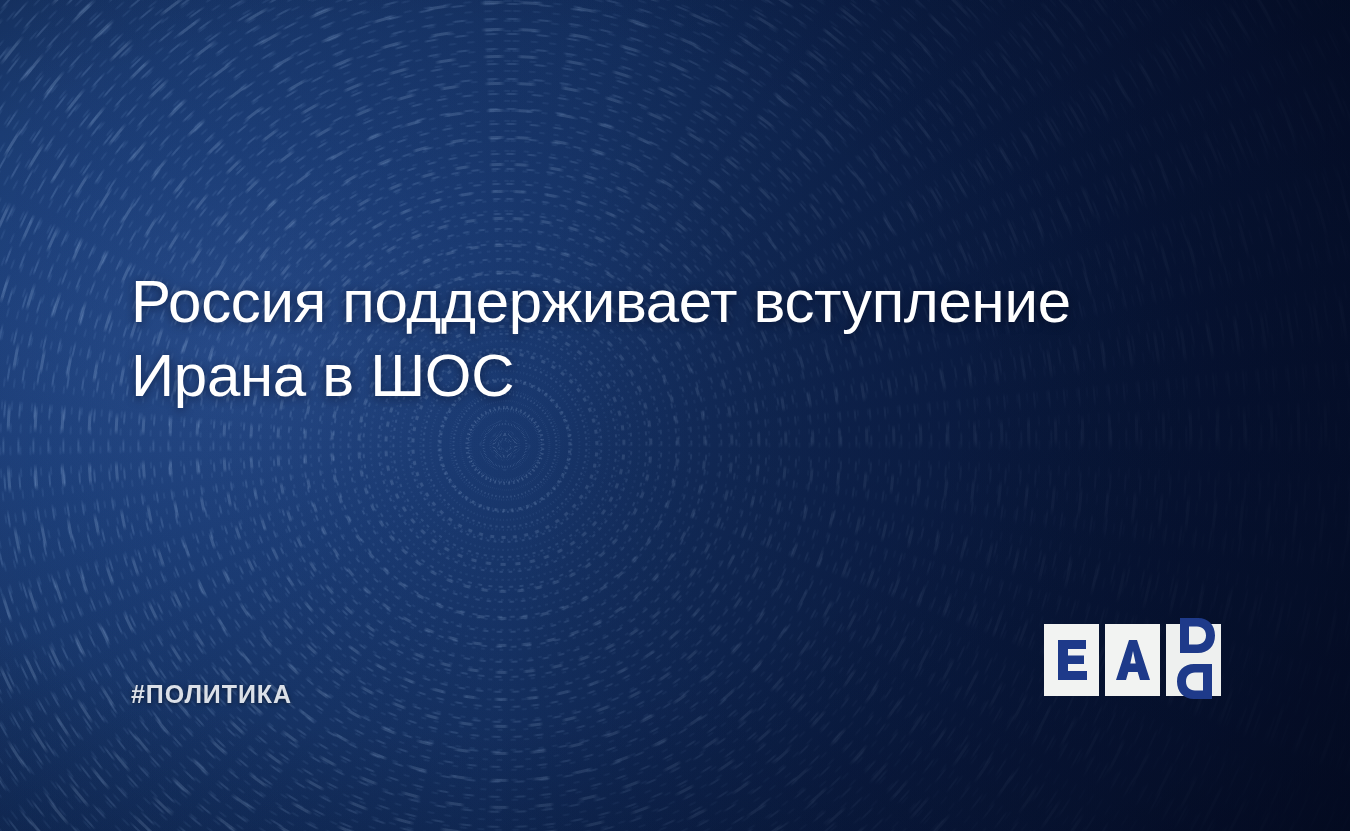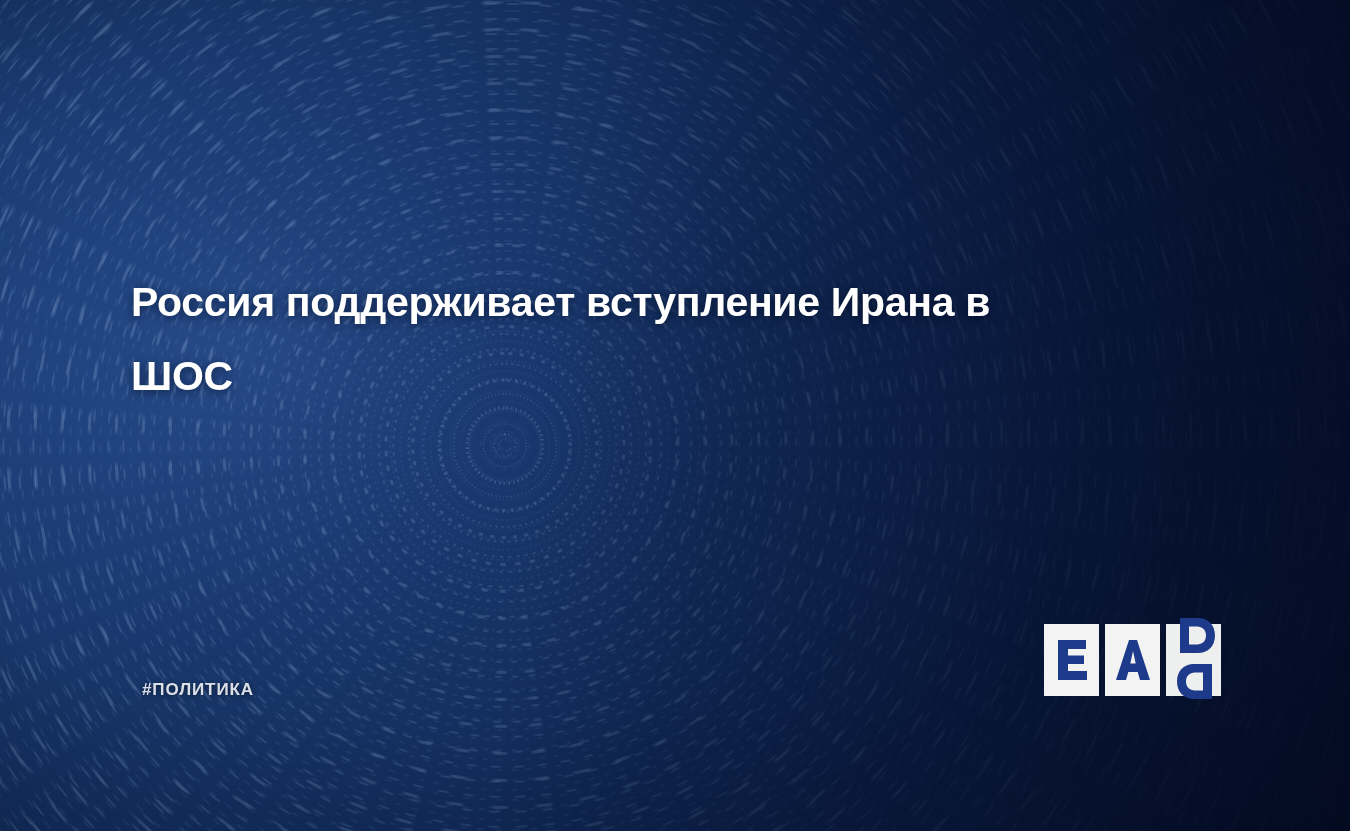--- a/index.html
+++ b/index.html
@@ -165,33 +165,33 @@
     text-shadow: 0 1px 3px rgba(0,0,0,0.45);
     white-space: nowrap;
   }
 
   .headline {
     position: absolute;
     left: 131px;
     top: 265px;
     width: 960px;
     margin: 0;
-    font-size: 41px;
+    font-size: 60px;
     line-height: 74px;
-    font-weight: 700;
+    font-weight: 400;
     color: #ffffff;
     letter-spacing: -0.3px;
     text-shadow: 0 2px 10px rgba(2,10,30,0.55);
   }
 
   .tag {
     position: absolute;
-    left: 142px;
+    left: 131px;
     top: 680px;
-    font-size: 17px;
+    font-size: 25px;
     font-weight: 700;
     letter-spacing: 0.9px;
     color: #dbe0e8;
     text-shadow: 0 1px 4px rgba(0,0,0,0.5);
     white-space: nowrap;
   }
 
   
   .logo {
     position: absolute;

